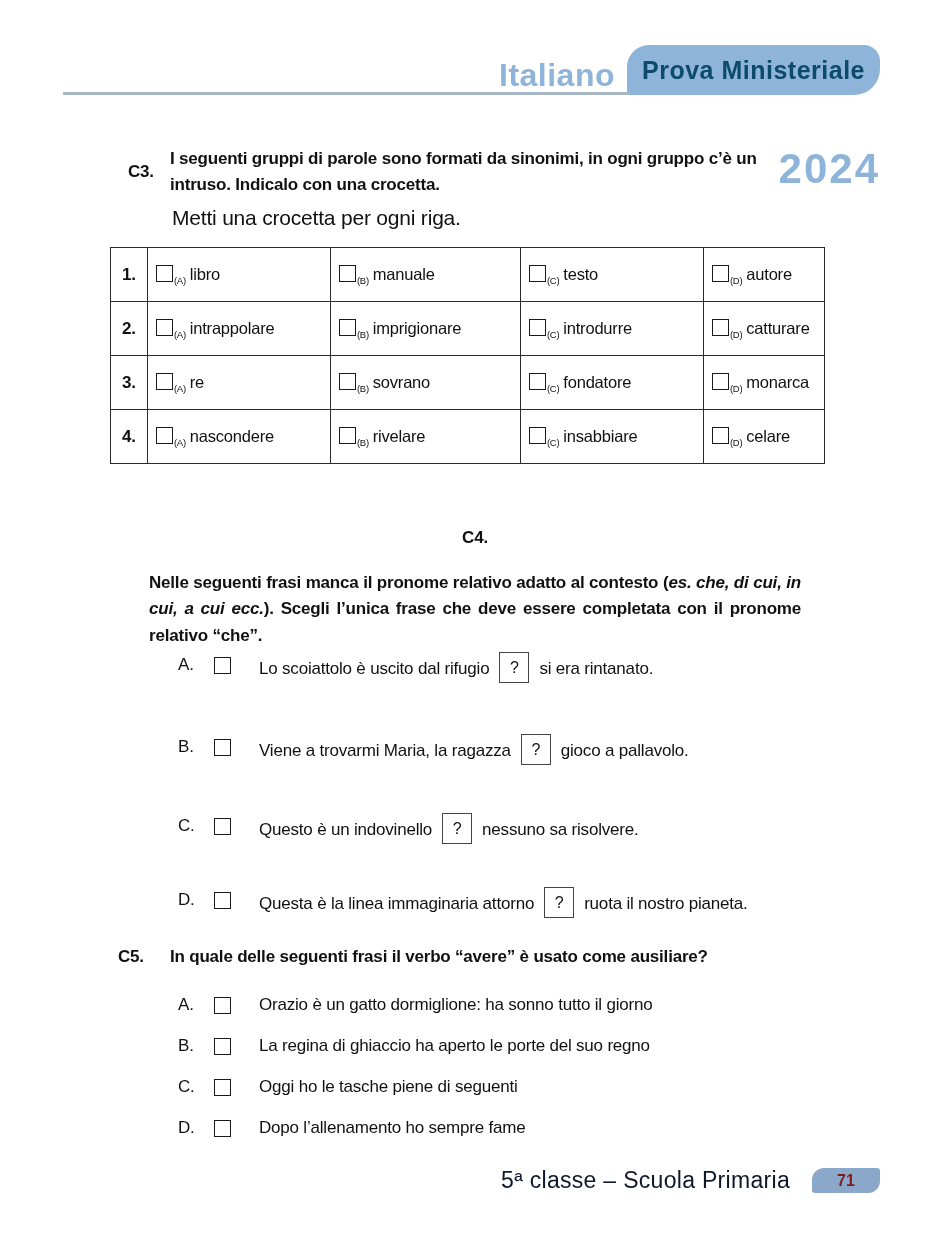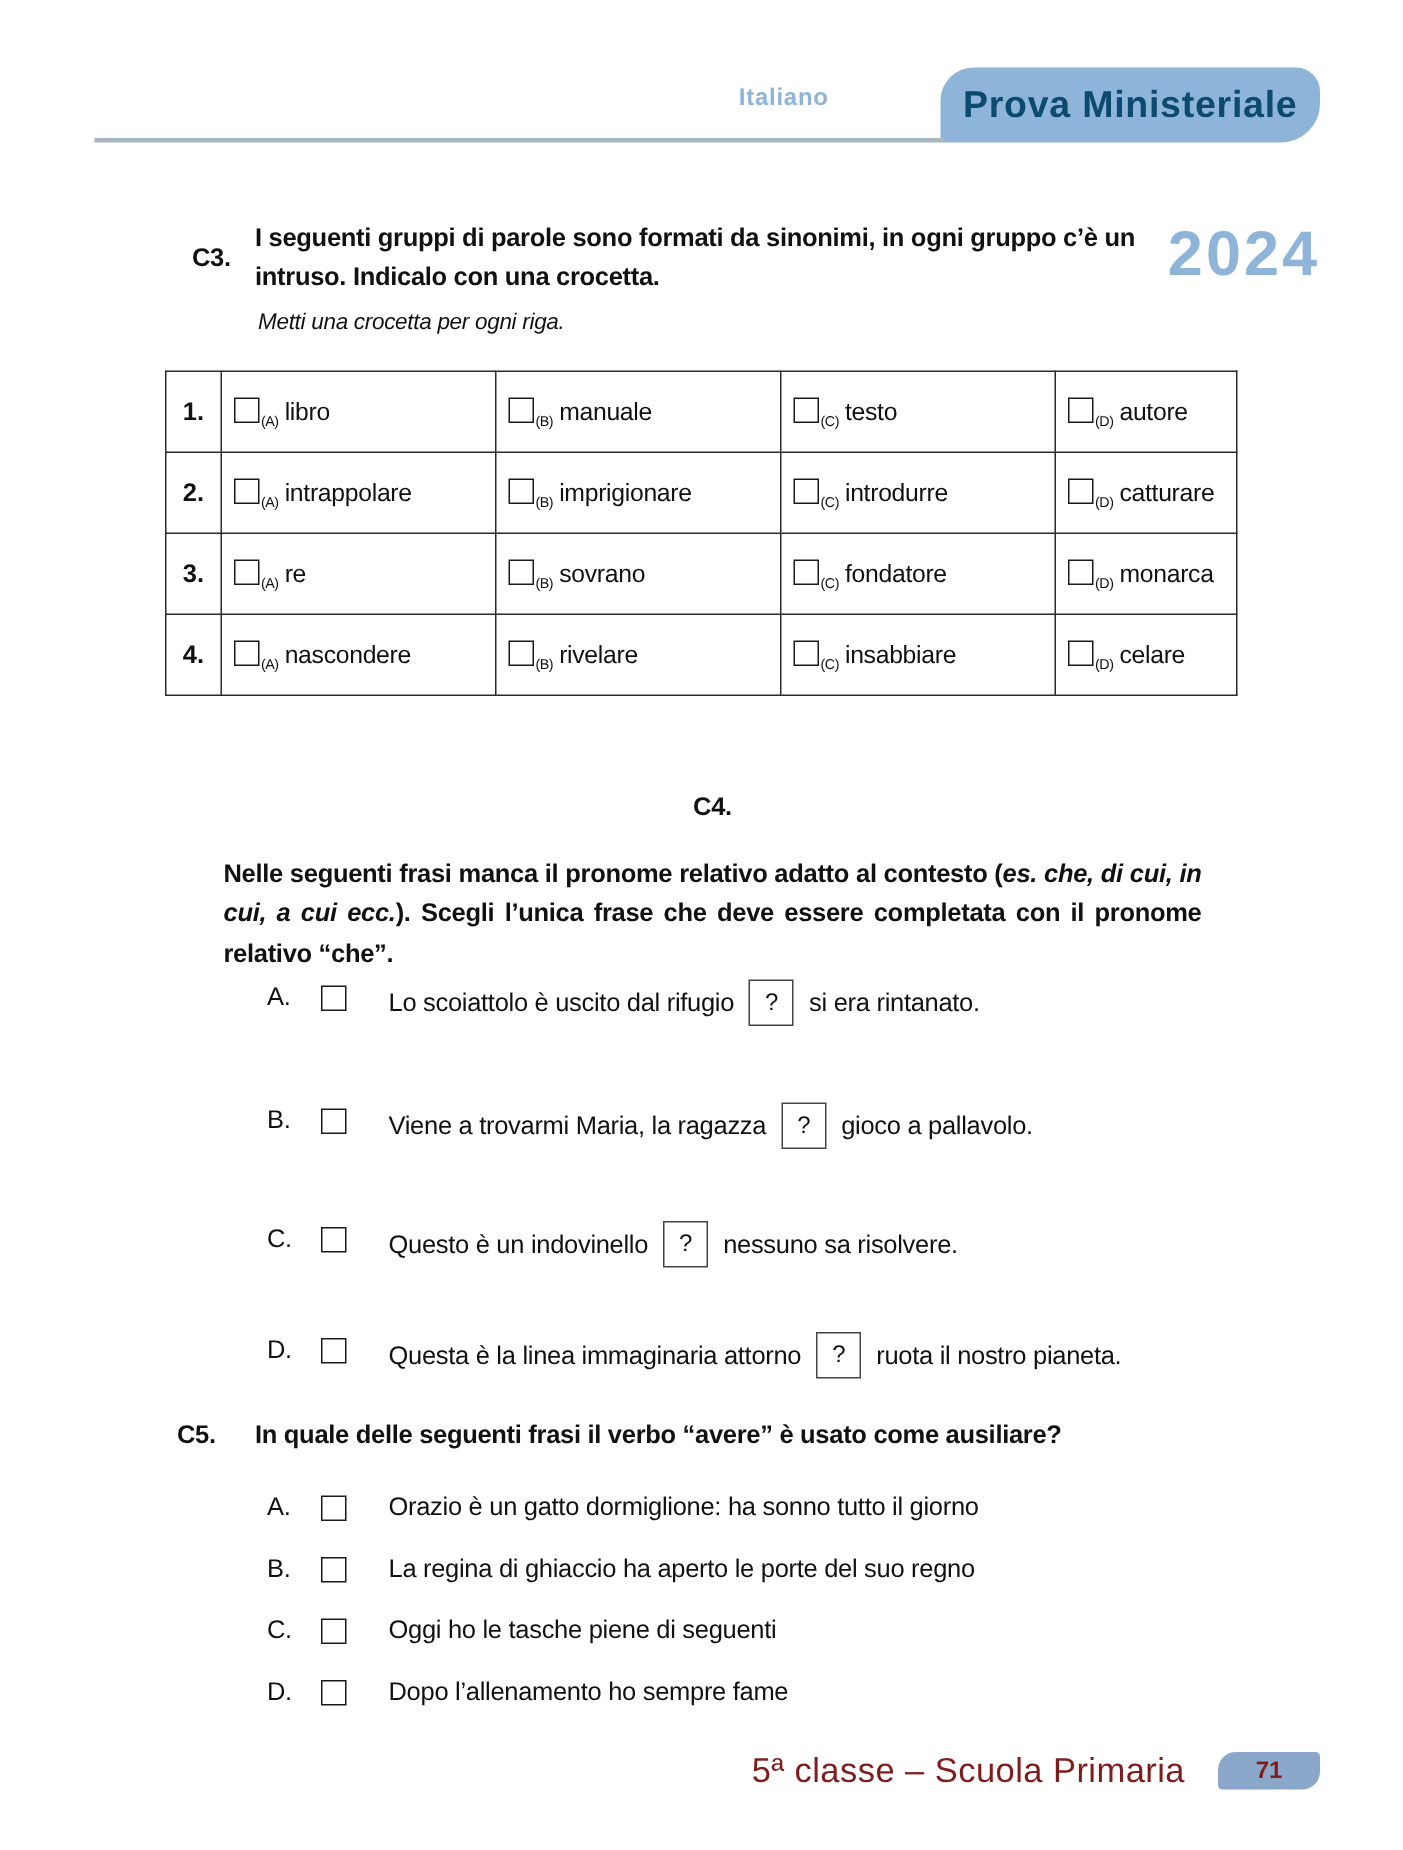--- a/index.html
+++ b/index.html
@@ -1,35 +1,35 @@
 <!DOCTYPE html>
 <html><head>
 <meta charset="utf-8">
 <style>
   html,body{margin:0;padding:0;background:#fff;}
   .page{position:relative;width:935px;height:1233px;background:#fff;overflow:hidden;
         font-family:"Liberation Sans",sans-serif;color:#111;}
   .abs{position:absolute;}
 
   
-  .subject{left:430px;top:57px;width:185px;text-align:center;
-           font-size:16px;font-weight:700;color:#8FB4DA;letter-spacing:.5px;}
+  .subject{left:430px;top:57px;width:185px;text-align:right;
+           font-size:32px;font-weight:700;color:#8FB4DA;letter-spacing:.5px;}
   .badge{left:627px;top:45px;width:253px;height:50px;background:#8FB4DA;
          border-radius:22px 16px 26px 2px;display:flex;align-items:center;justify-content:center;
          color:#0c4a6e;font-size:25px;font-weight:700;letter-spacing:.5px;}
   .rule{left:63px;top:92px;width:567px;height:3px;background:#A7B8C4;}
   .year{left:660px;top:98px;width:220px;text-align:right;
         font-size:42px;font-weight:700;color:#8FB4DA;letter-spacing:2px;margin-top:47px;}
 
   
   .qblock{display:flex;align-items:center;}
   .qnum{font-weight:700;font-size:17px;flex:0 0 42px;letter-spacing:-.2px;}
   .qtext{font-weight:700;font-size:17px;line-height:1.55;letter-spacing:-.2px;}
   .justify{text-align:justify;}
-  .instruction{font-style:italic;font-size:15px;letter-spacing:-.2px;}
+  .instruction{font-size:21px;letter-spacing:-.2px;}
 
   #c3{left:128px;top:146px;width:672px;}
   #c3 .qtext{width:630px;}
   #c3-instr{left:172px;top:206px;}
 
   
   #c3-table{left:110px;top:247px;border-collapse:collapse;table-layout:fixed;}
   #c3-table td{border:1.6px solid #2b2b2b;height:53px;vertical-align:middle;
                font-size:16.5px;padding:0 0 0 8px;white-space:nowrap;overflow:hidden;}
   #c3-table td.rownum{width:36px;text-align:center;font-weight:700;font-size:17px;padding:0;}
@@ -56,21 +56,21 @@
   
   #c5{left:118px;top:944px;width:712px;}
   #c5 .qnum{flex:0 0 52px;}
   .opt5{left:178px;width:660px;display:flex;align-items:center;
         font-size:17px;letter-spacing:-.2px;}
   .opt5 .letter{flex:0 0 36px;}
   .opt5 .opt-text{margin-left:28px;}
 
   
   .footer-label{left:430px;top:1167px;width:360px;text-align:right;
-                font-size:23px;color:#7f1d1d;letter-spacing:.3px;}
+                font-size:23px;color:#0f172a;letter-spacing:.3px;}
   .footer-badge{left:800px;top:1168px;width:68px;height:25px;background:#8BA7C9;
                 border-radius:12px 3px 12px 3px;display:flex;align-items:center;
                 justify-content:center;color:#7f1d1d;font-size:16px;font-weight:700;margin-left:12px;}
 </style>
 </head>
 <body>
 
 <div class="page">
 
   <div class="abs subject">Italiano</div>

